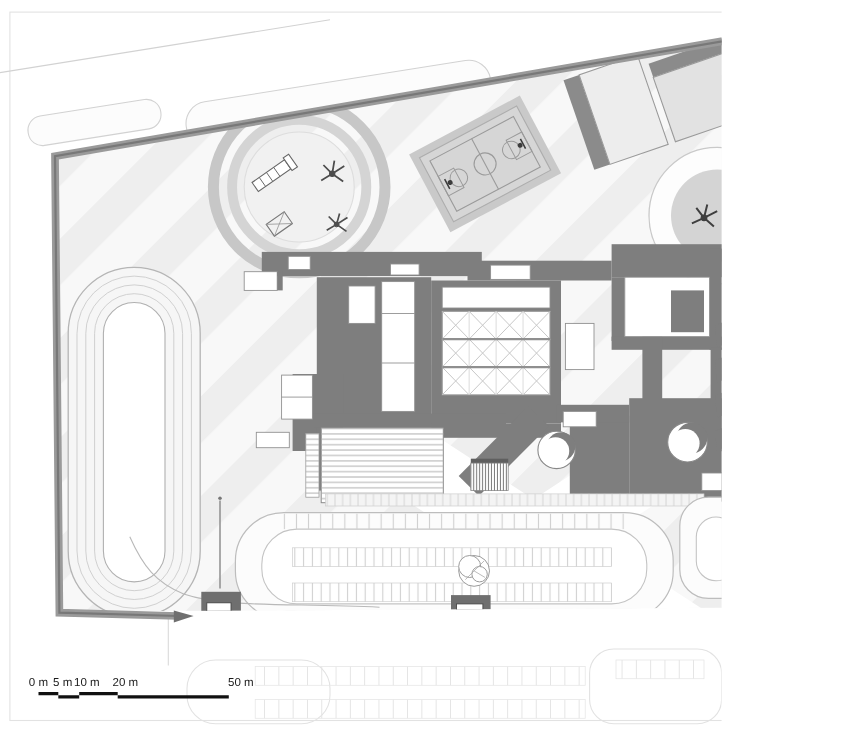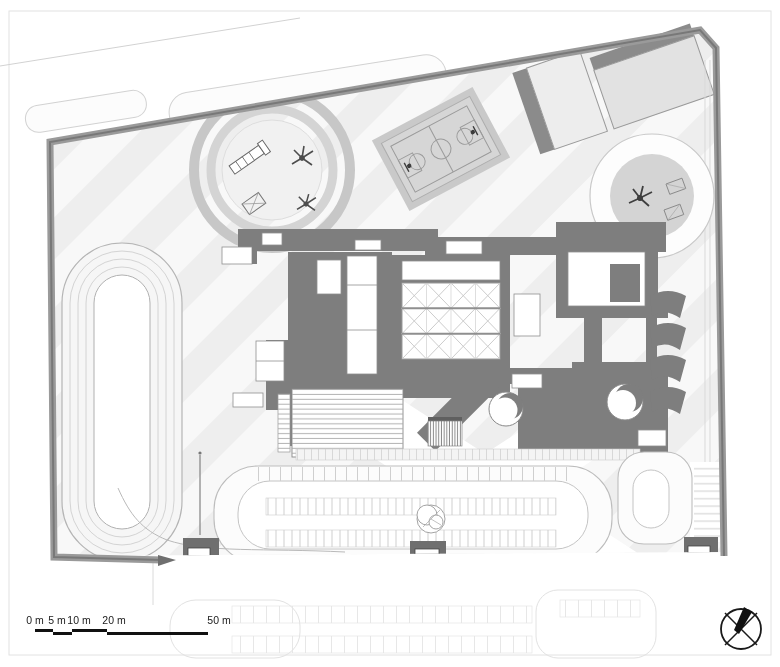--- a/index.html
+++ b/index.html
@@ -1,17 +1,17 @@
 <!DOCTYPE html>
 <html><head>
 <meta charset="utf-8">
 <title>Site Plan</title>
 <style>
   html,body{margin:0;padding:0;background:#ffffff;}
-  .canvas{position:relative;width:780px;height:667px;background:#ffffff;overflow:hidden;
+  .canvas{position:relative;width:656px;height:667px;background:#ffffff;overflow:hidden;
           font-family:"Liberation Sans", sans-serif;}
   svg{display:block;}
   text{font-family:"Liberation Sans", sans-serif;}
 </style>
 </head>
 <body>
 
 <div class="canvas">
 <svg width="780" height="667" viewBox="0 0 780 667">
   <defs>

